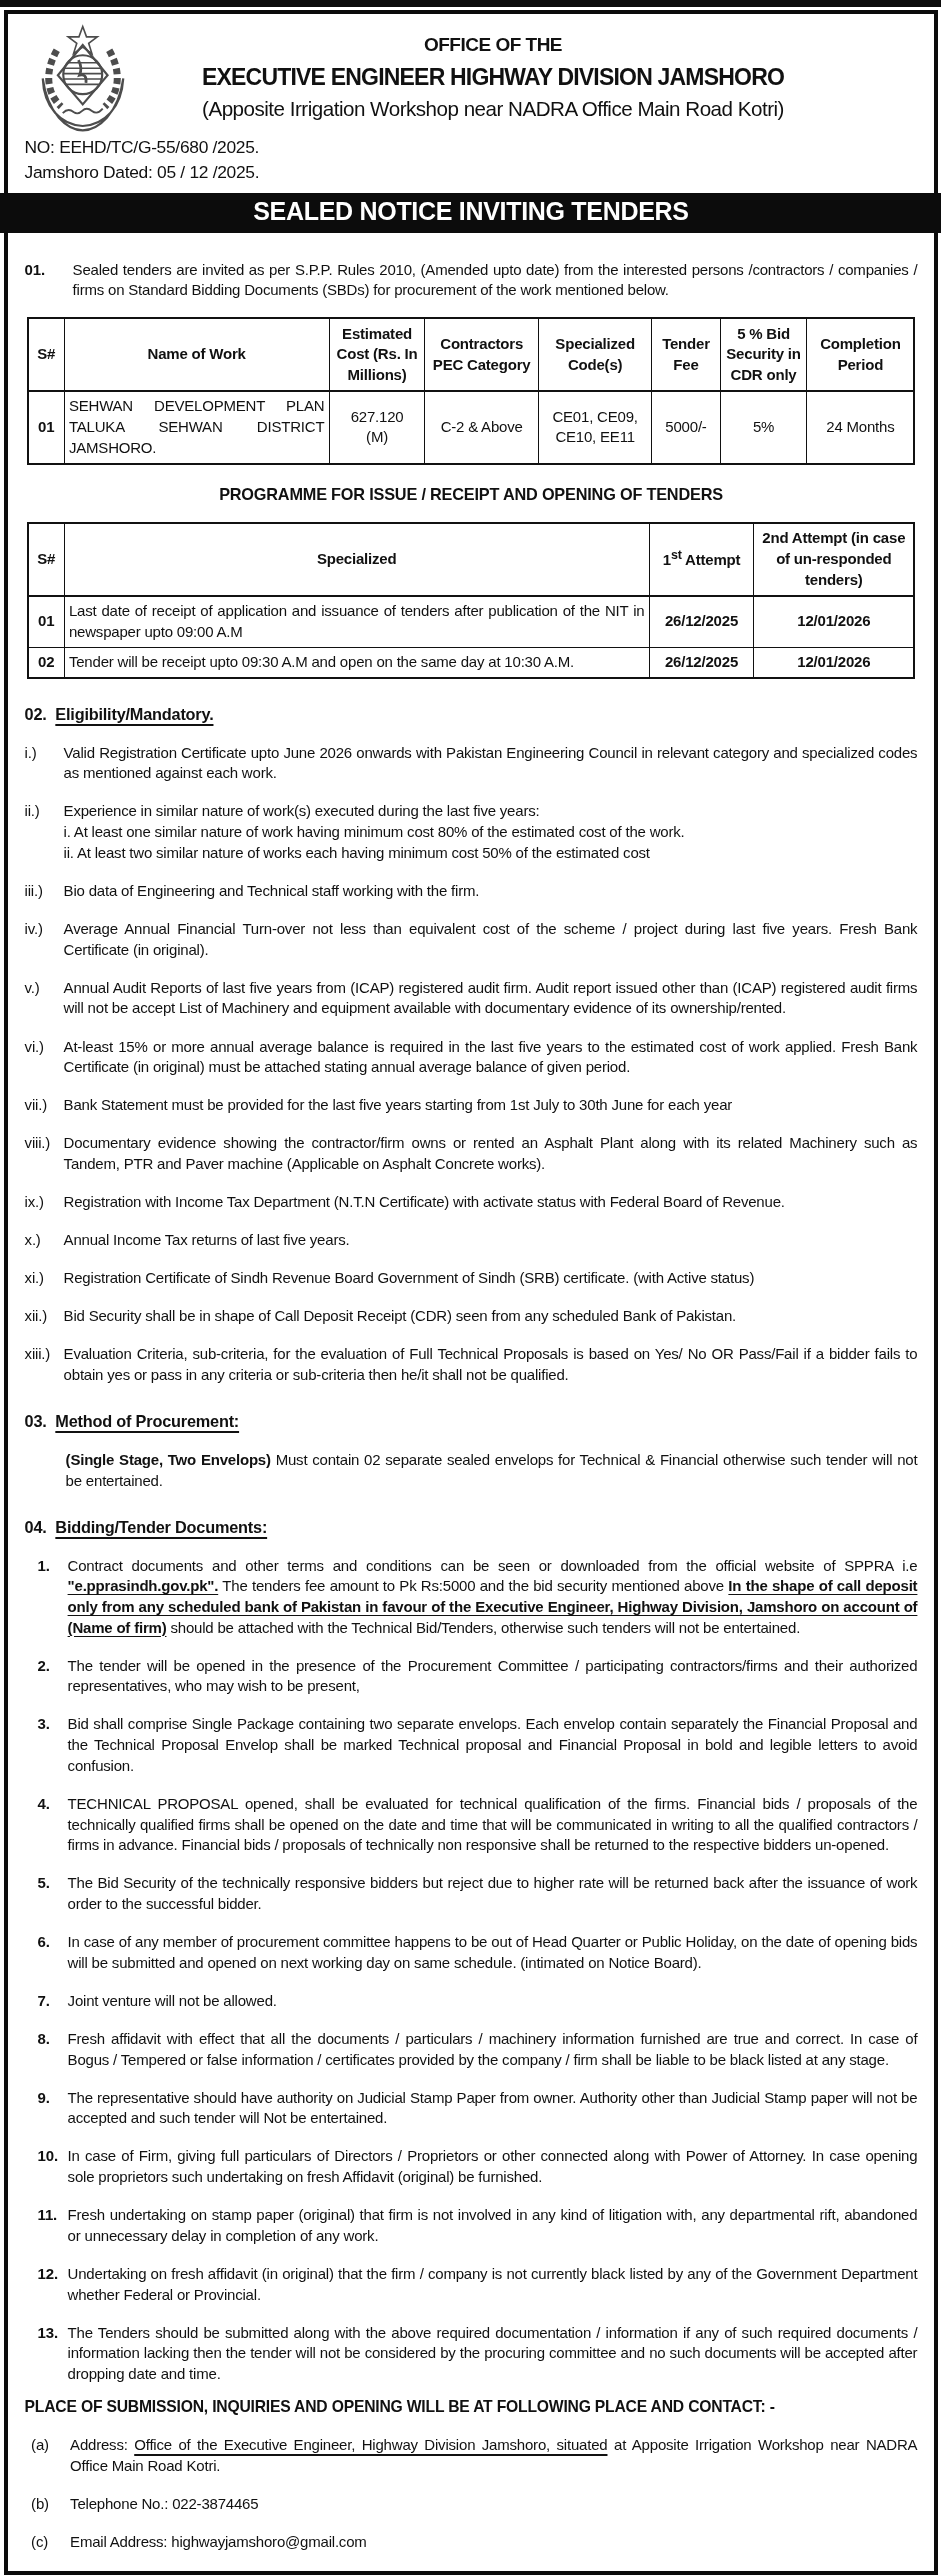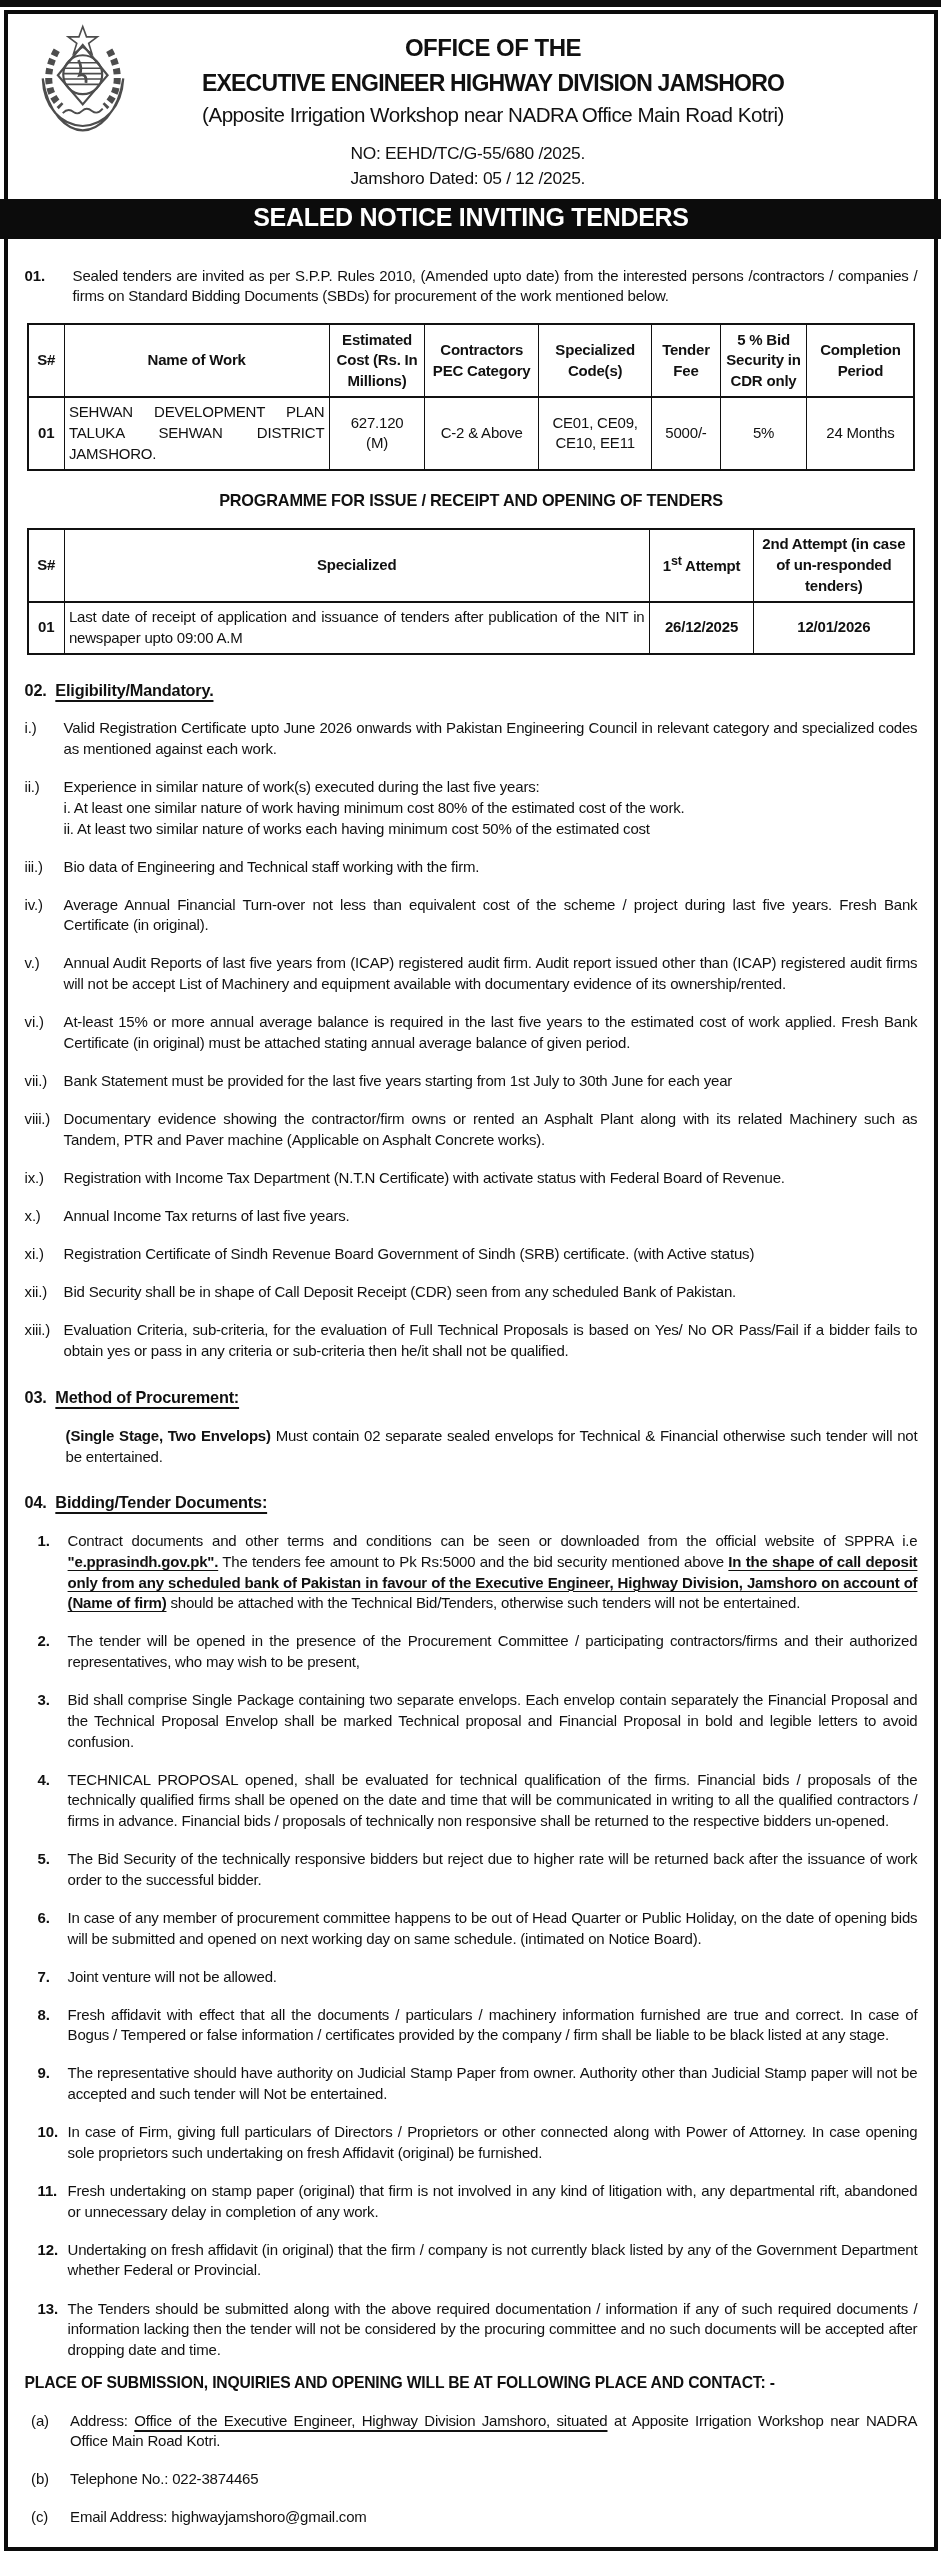--- a/index.html
+++ b/index.html
@@ -14,24 +14,24 @@
     margin: 3.3px 4.3px 0 4.3px;
     border: 4.9px solid #0b0b0b;
     background: #fff;
     position: relative;
     padding-bottom: 18.5px;
   }
   
   .header { position: relative; padding: 14px 16.3px 0 16.3px; min-height: 145px; }
   .crest { position: absolute; left: 25px; top: 7.6px; }
   .titles { text-align: center; padding: 5.4px 65px 0 109px; }
-  .t1 { font-size: 24px; font-weight: bold; letter-spacing: -0.5px; }
+  .t1 { font-size: 19px; font-weight: bold; letter-spacing: -0.5px; }
   .t2 { font-size: 23px; font-weight: bold; letter-spacing: -0.8px; margin-top: 8.7px; }
   .t3 { font-size: 20.6px; letter-spacing: -0.5px; margin-top: 5.4px; }
-  .ref { text-align: center; padding-right: 6.5px; margin-top: 14px; font-size: 17.4px; line-height: 1.45; letter-spacing: -0.3px; }
+  .ref { text-align: left; padding-right: 6.5px; margin-top: 14px; font-size: 17.4px; line-height: 1.45; letter-spacing: -0.3px; }
   
   .notice-bar {
     margin: 7.6px -9.2px 0 -9.2px;
     background: #0c0c0c;
     color: #ffffff;
     text-align: center;
     font-weight: bold;
     font-size: 25px;
     letter-spacing: -0.3px;
     padding: 4.3px 0 6.5px 0;
@@ -177,20 +177,26 @@
           <th>2nd Attempt (in case of un-responded tenders)</th>
         </tr>
       </thead>
       <tbody>
         <tr>
           <td class="bold-cell">01</td>
           <td class="left">Last date of receipt of application and issuance of tenders after publication of the NIT in newspaper upto 09:00 A.M</td>
           <td class="bold-cell">26/12/2025</td>
           <td class="bold-cell">12/01/2026</td>
         </tr>
+        <tr>
+          <td class="bold-cell">02</td>
+          <td class="left">Tender will be receipt upto 09:30 A.M and open on the same day at 10:30 A.M.</td>
+          <td class="bold-cell">26/12/2025</td>
+          <td class="bold-cell">12/01/2026</td>
+        </tr>
       </tbody>
     </table>
 
     <h2 class="sec"><span class="num">02.</span><span class="u">Eligibility/Mandatory.</span></h2>
 
     <div class="item roman">
         <span class="lbl">i.)</span>
         <p class="txt">Valid Registration Certificate upto June 2026 onwards with Pakistan Engineering Council in relevant category and specialized codes as mentioned against each work.</p>
       </div>
     <div class="item roman">

